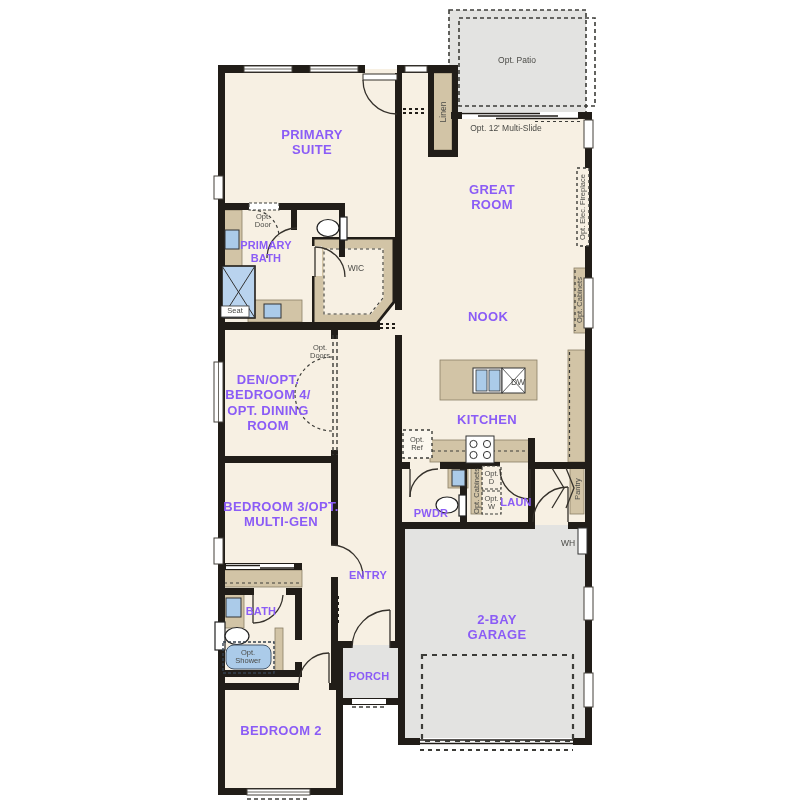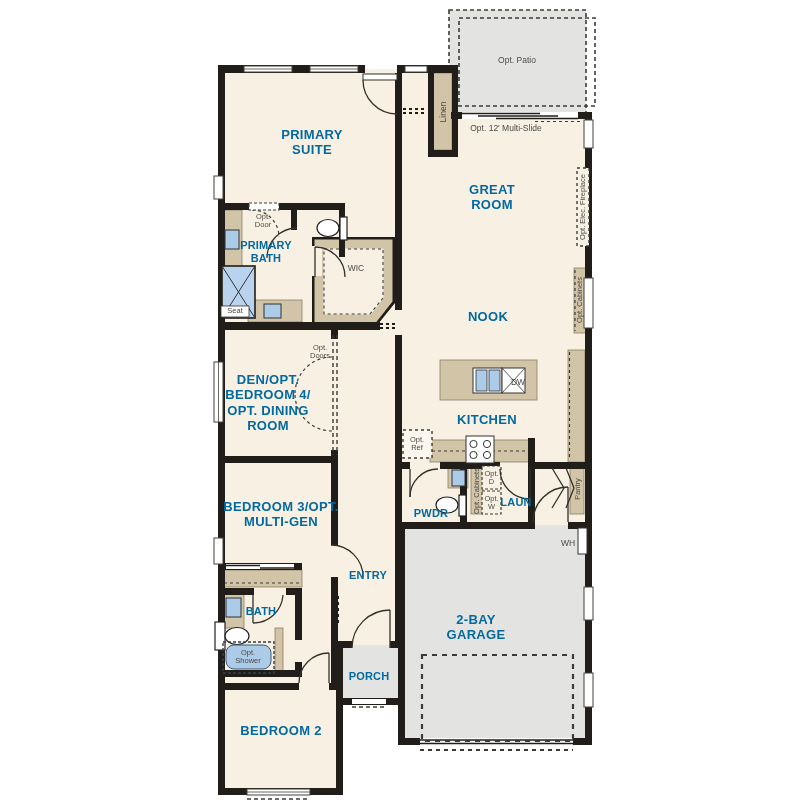--- a/index.html
+++ b/index.html
@@ -1,20 +1,20 @@
 <!DOCTYPE html>
 <html><head>
 <meta charset="utf-8">
 <style>
   html,body{margin:0;padding:0;background:#ffffff;}
   #stage{position:relative;width:810px;height:810px;background:#ffffff;overflow:hidden;
          font-family:"Liberation Sans",sans-serif;}
   svg{position:absolute;left:0;top:0;}
   .lbl{position:absolute;transform:translate(-50%,-50%);text-align:center;
-       white-space:pre-line;color:#0369a1;line-height:1.18;letter-spacing:.3px;}
+       white-space:pre-line;color:#8b5cf6;line-height:1.18;letter-spacing:.3px;}
   .room{font-weight:bold;font-size:13px;}
   .room-sm{font-weight:bold;font-size:11px;letter-spacing:.2px;}
   .tiny{font-size:7.5px;color:#4b4b47;line-height:1.1;letter-spacing:0;}
   .small{font-size:8.5px;color:#4b4b47;letter-spacing:0;}
   .v{transform:translate(-50%,-50%) rotate(-90deg);transform-origin:center;}
 </style>
 </head>
 <body>
 
 <div id="stage">
@@ -316,16 +316,16 @@
   <div class="lbl room-sm" style="left:431px;top:513px;">PWDR</div>
   <div class="lbl tiny v" style="left:578px;top:489px;">Pantry</div>
   <div class="lbl small" style="left:568px;top:543px;">WH</div>
   <div class="lbl room" style="left:281px;top:514px;">BEDROOM 3/OPT.
 MULTI-GEN</div>
   <div class="lbl room-sm" style="left:368px;top:575px;">ENTRY</div>
   <div class="lbl room-sm" style="left:261px;top:611px;">BATH</div>
   <div class="lbl tiny" style="left:248px;top:657px;">Opt.
 Shower</div>
   <div class="lbl room-sm" style="left:369px;top:676px;">PORCH</div>
-  <div class="lbl room" style="left:476px;top:627px;">2-BAY
+  <div class="lbl room" style="left:497px;top:627px;">2-BAY
 GARAGE</div>
   <div class="lbl room" style="left:281px;top:731px;text-align:right;">BEDROOM 2</div>
 </div>
 
 </body></html>

